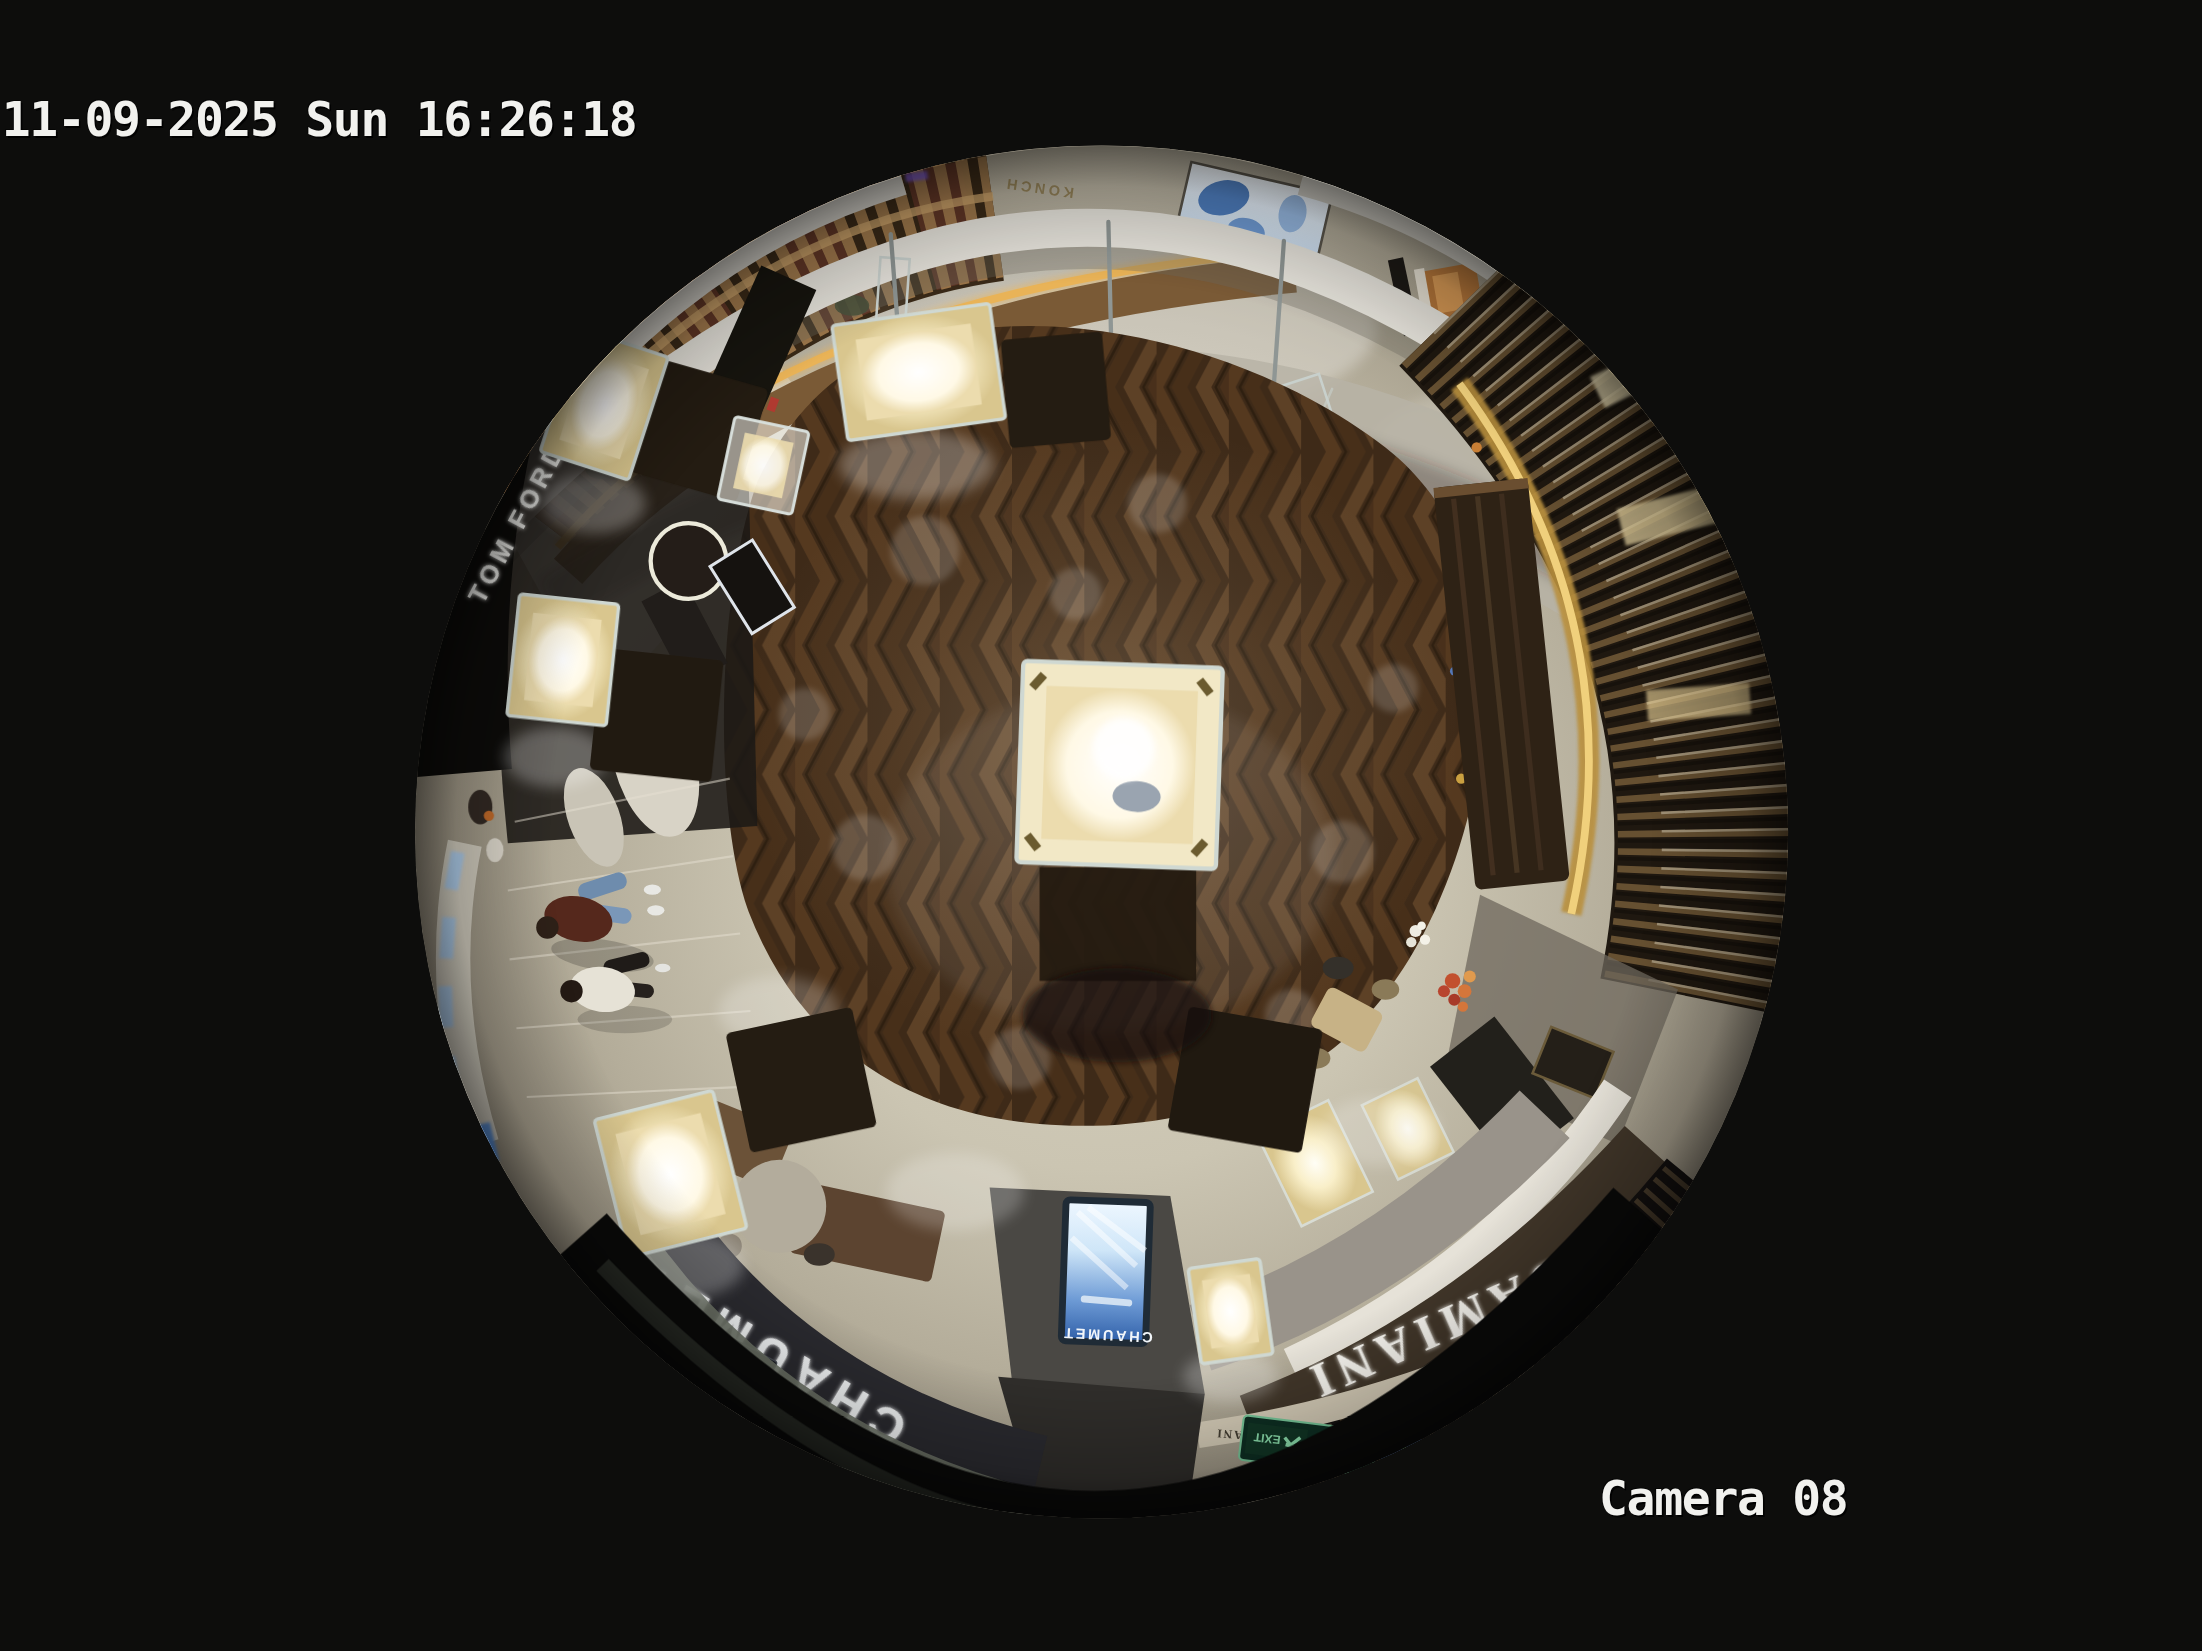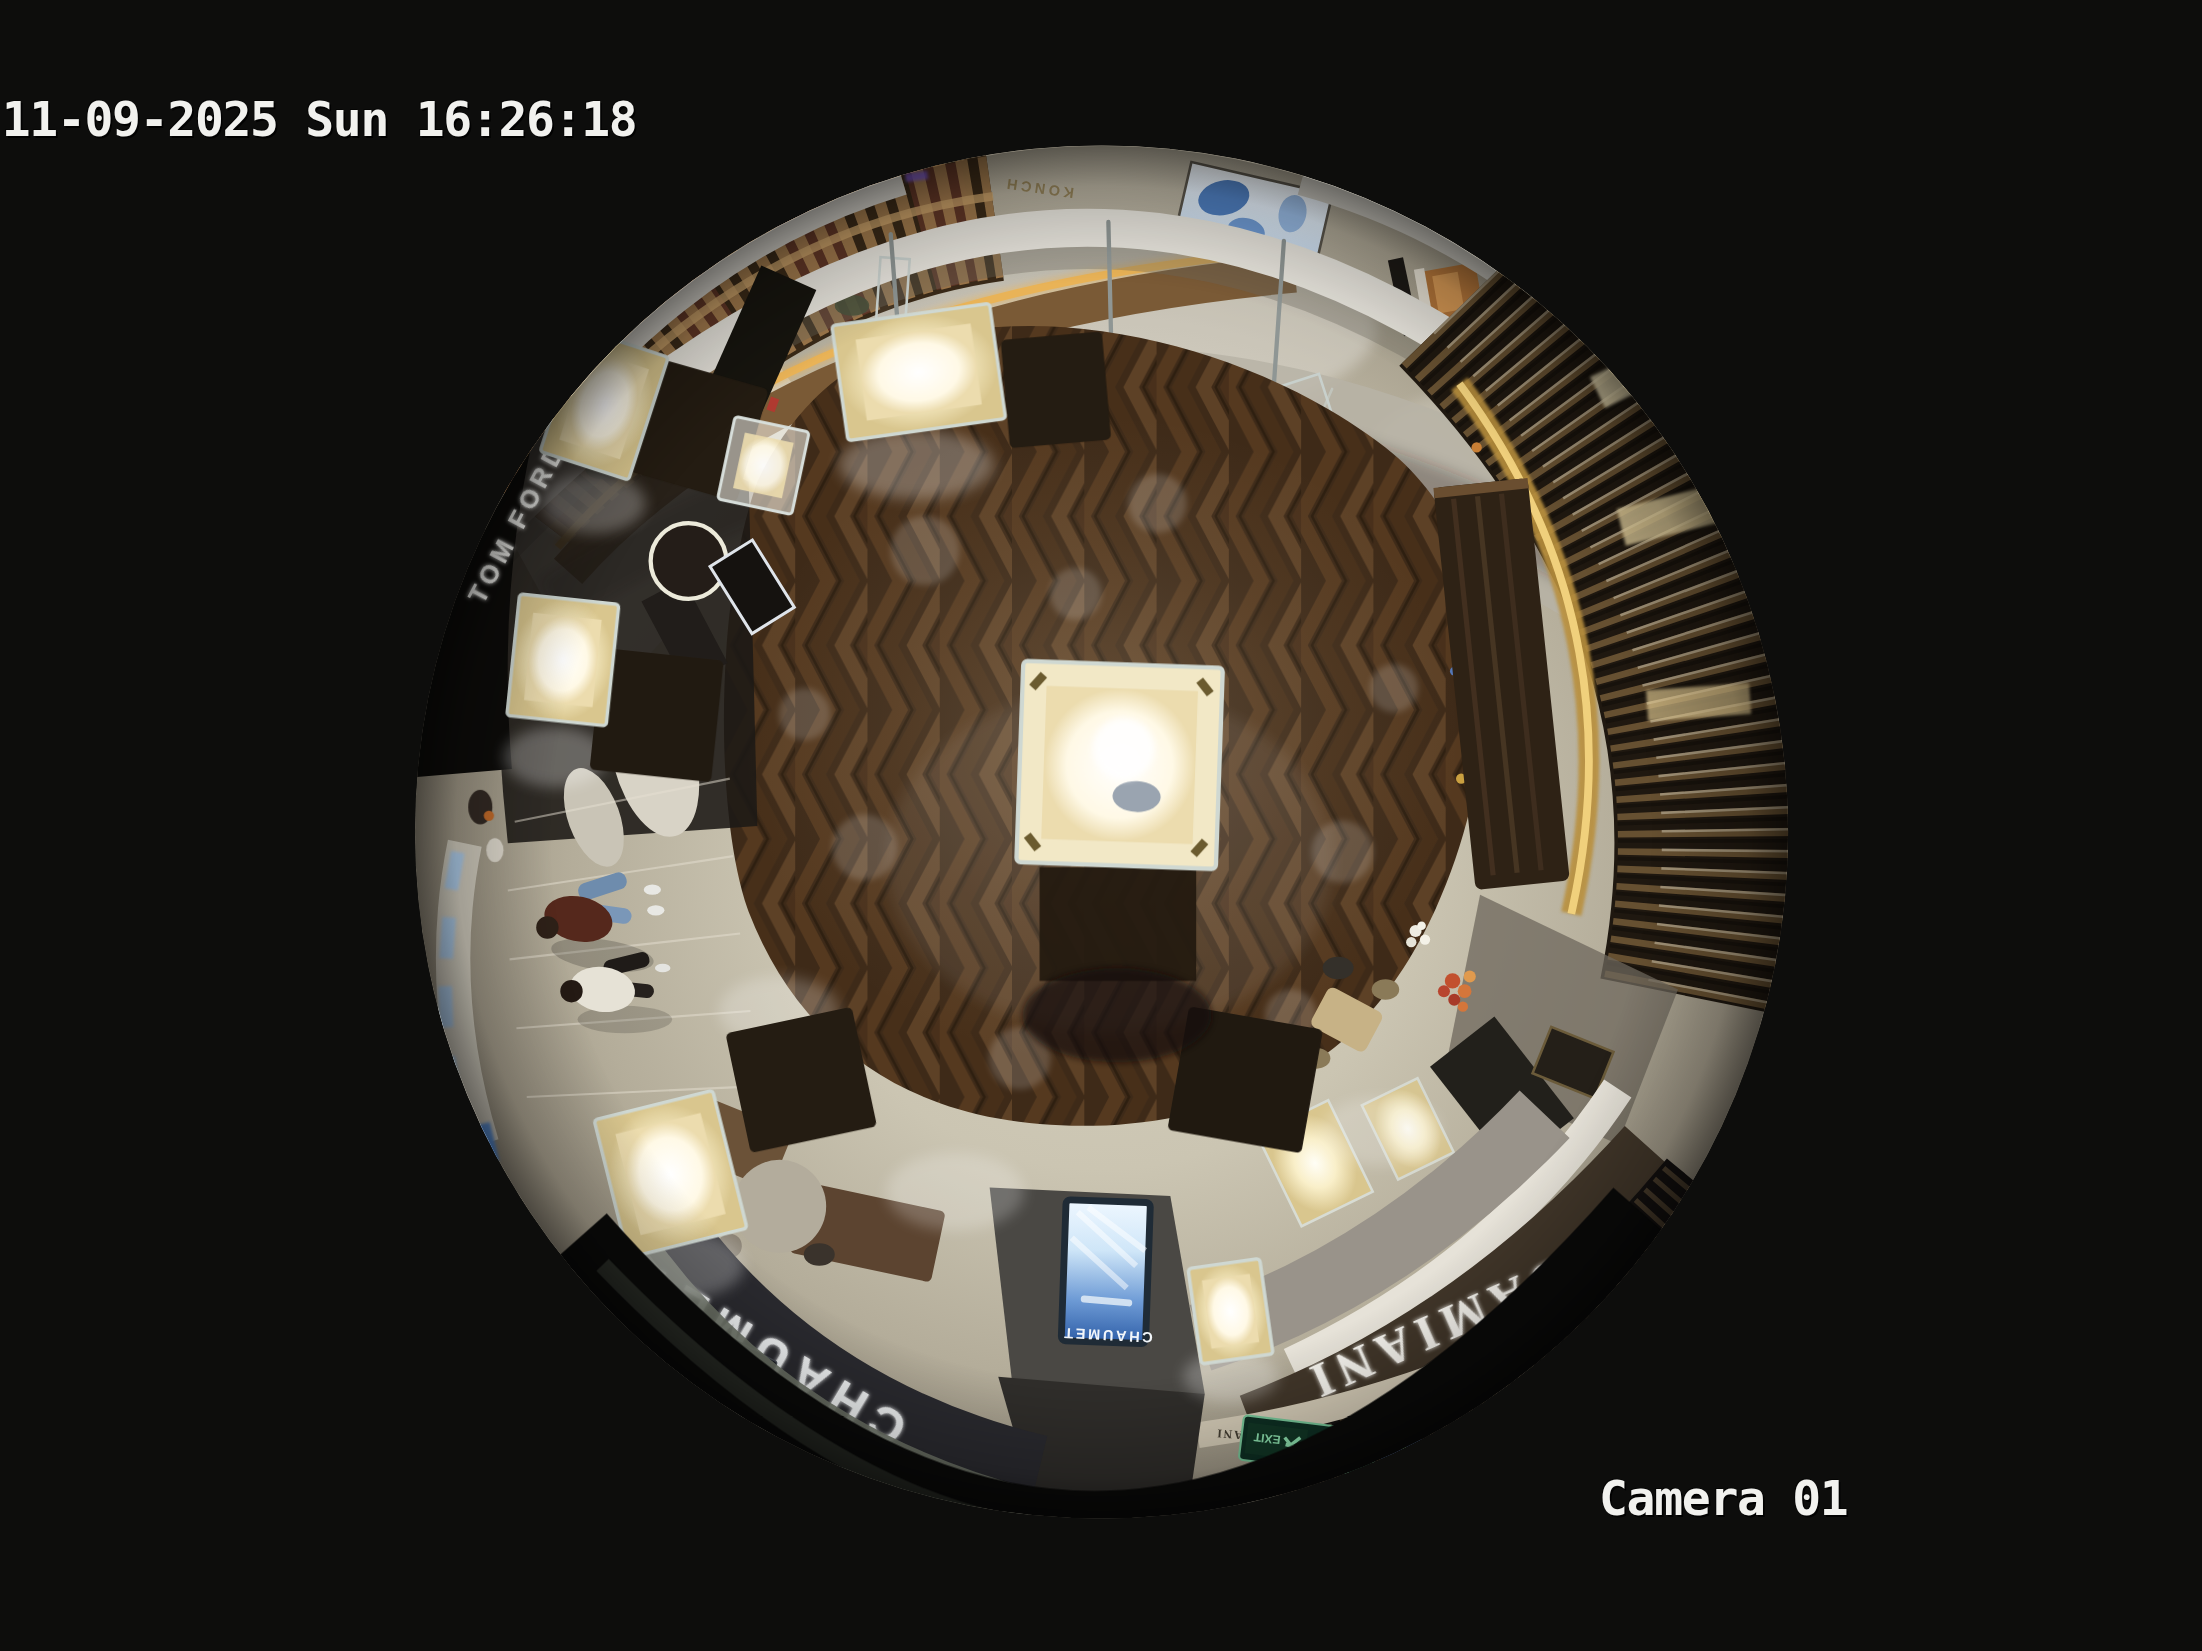--- a/index.html
+++ b/index.html
@@ -12,21 +12,21 @@
   #cam{left:1599px;top:1470px;}
   svg{position:absolute;left:0;top:0;}
   text{user-select:none;}
 </style>
 </head>
 <body>
 
 <div class="stage">
 
   <div class="osd" id="ts">11-09-2025 Sun 16:26:18</div>
-  <div class="osd" id="cam">Camera 01</div>
+  <div class="osd" id="cam">Camera 08</div>
 
   <svg width="2203" height="1652" viewBox="0 0 2560 1920">
     <defs>
       <clipPath id="lens">
           <circle cx="1280" cy="967" r="798"></circle>
         </clipPath>
       <radialGradient id="tileGrad" gradientUnits="userSpaceOnUse" cx="1280" cy="990" r="820">
         <stop offset="0" stop-color="#d6d0bf"></stop>
           <stop offset=".45" stop-color="#cbc5b2"></stop>
         <stop offset=".75" stop-color="#b4ad9a"></stop>

